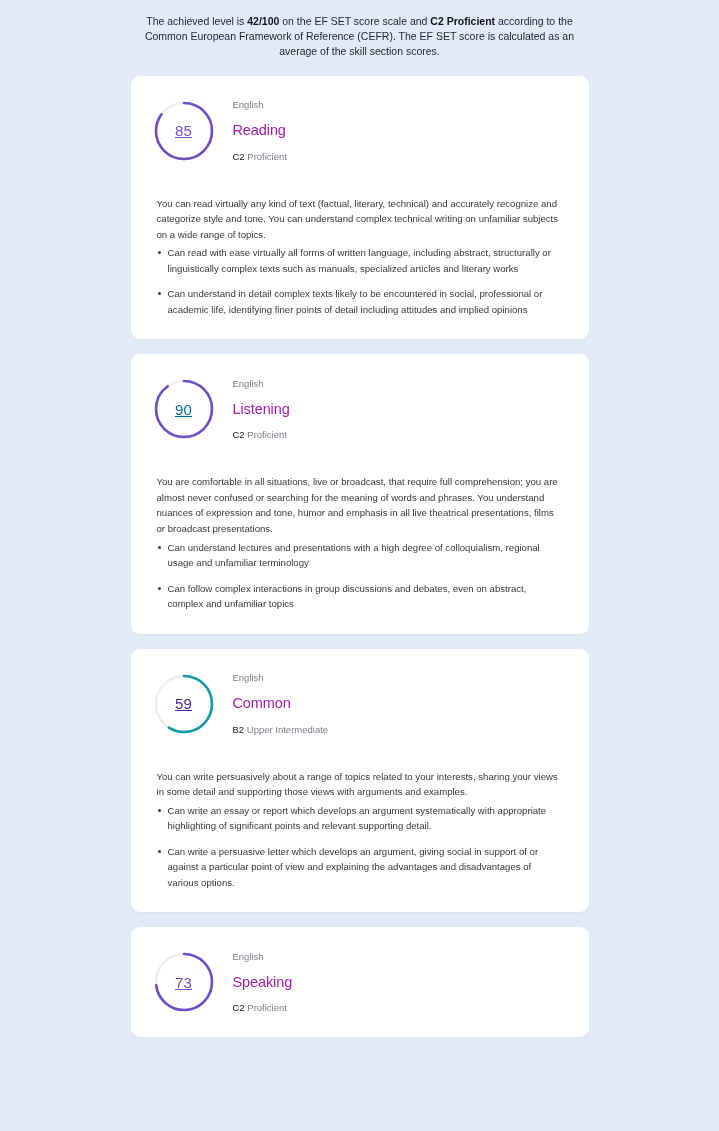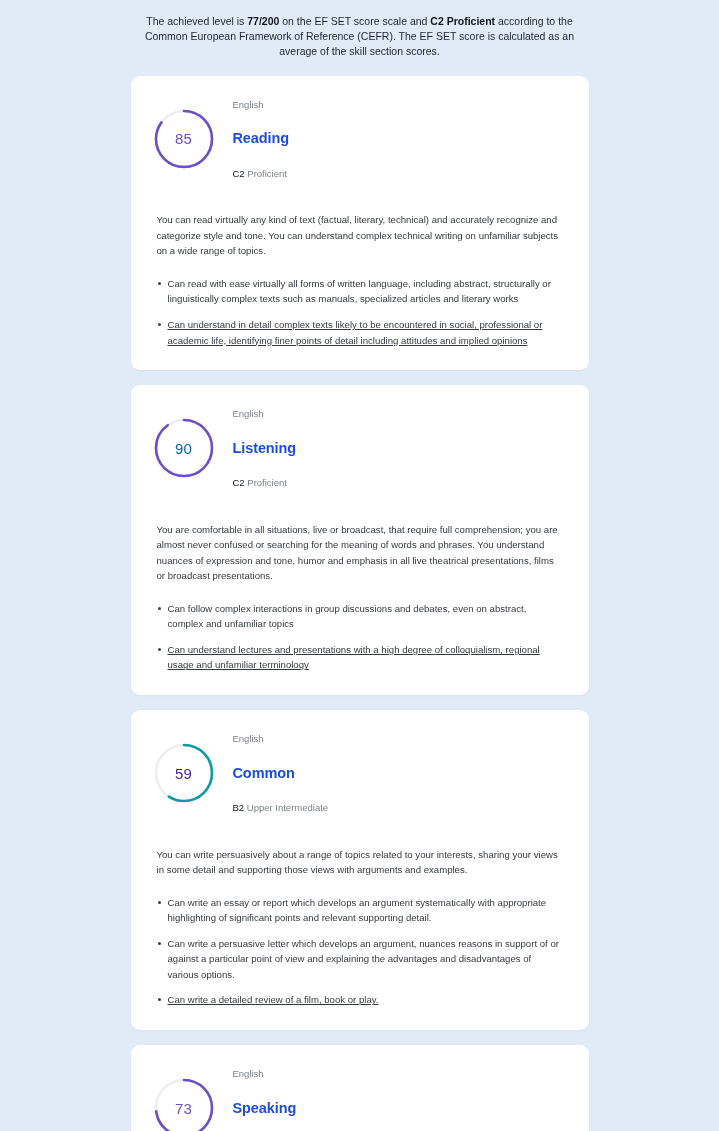--- a/index.html
+++ b/index.html
@@ -67,79 +67,80 @@
   .gauge svg { display: block; width: 66px; height: 66px; transform: rotate(-90deg); }
   .gauge .score {
     position: absolute;
     inset: 0;
     display: flex;
     align-items: center;
     justify-content: center;
     font-size: 15px;
     font-weight: 400;
     letter-spacing: .2px;
-  }
-
-  .head-text { display: flex; flex-direction: column; gap: 18px; padding-top: 1px; }
+    text-decoration: underline;
+  }
+
+  .head-text { display: flex; flex-direction: column; gap: 9px; padding-top: 1px; }
   .lang {
     font-size: 9.5px;
     color: #7b7f8a;
     line-height: 1.35;
   }
   .skill {
     font-size: 14.5px;
-    font-weight: 700;
-    color: #1d4ed8;
+    font-weight: 400;
+    color: #a21caf;
     line-height: 1.35;
     letter-spacing: -0.1px;
   }
   .cefr { font-size: 9.5px; color: #7b7f8a; line-height: 1.4; }
   .cefr .lvl { font-weight: 400; color: #12161f; }
 
   
   .summary {
     margin-top: 32px;
     font-size: 9.6px;
     line-height: 1.62;
     color: #35393f;
     padding: 0 6px 0 8px;
   }
 
   ul.cando {
-    margin-top: 17px;
+    margin-top: 3px;
     padding: 0 6px 0 8px;
     list-style: none;
   }
   ul.cando li {
     position: relative;
     padding-left: 11px;
     margin-bottom: 10px;
     font-size: 9.6px;
     line-height: 1.62;
     color: #35393f;
   }
-  ul.cando li:last-child { margin-bottom: 0; text-decoration: underline; }
+  ul.cando li:last-child { margin-bottom: 0; }
   ul.cando li::before {
     content: "";
     position: absolute;
     left: 1px;
     top: 6px;
     width: 3px;
     height: 3px;
     border-radius: 50%;
     background: #3a3f46;
   }
 </style>
 </head>
 <body>
 
 <div id="page">
 
   <p class="intro">
-    <span>The achieved level is </span><b>77/200</b><span> on the EF SET score scale and </span><b>C2 Proficient</b><span> according to the Common European Framework of Reference (CEFR). The EF SET score is calculated as an average of the skill section scores.</span>
+    <span>The achieved level is </span><b>42/100</b><span> on the EF SET score scale and </span><b>C2 Proficient</b><span> according to the Common European Framework of Reference (CEFR). The EF SET score is calculated as an average of the skill section scores.</span>
   </p>
 
   <div class="cards" id="cards">
       <div class="card">
         <div class="card-head">
           <div class="gauge">
             <svg viewBox="0 0 66 66">
               <circle cx="33" cy="33" r="28" fill="none" stroke="#eceef3" stroke-width="2.6"></circle>
               <circle cx="33" cy="33" r="28" fill="none" stroke="#6c4fc4" stroke-width="2.6" stroke-linecap="round" stroke-dasharray="149.54 26.39" stroke-dashoffset="0"></circle>
             </svg>
@@ -167,44 +168,43 @@
             <div class="score" style="color:#0369a1">90</div>
           </div>
           <div class="head-text">
             <div class="lang">English</div>
             <div class="skill">Listening</div>
             <div class="cefr"><span class="lvl">C2</span> <span>Proficient</span></div>
           </div>
         </div>
         <p class="summary">You are comfortable in all situations, live or broadcast, that require full comprehension; you are almost never confused or searching for the meaning of words and phrases. You understand nuances of expression and tone, humor and emphasis in all live theatrical presentations, films or broadcast presentations.</p>
         <ul class="cando">
+          <li>Can understand lectures and presentations with a high degree of colloquialism, regional usage and unfamiliar terminology</li>
           <li>Can follow complex interactions in group discussions and debates, even on abstract, complex and unfamiliar topics</li>
-          <li>Can understand lectures and presentations with a high degree of colloquialism, regional usage and unfamiliar terminology</li>
         </ul>
       </div>
       <div class="card">
         <div class="card-head">
           <div class="gauge">
             <svg viewBox="0 0 66 66">
               <circle cx="33" cy="33" r="28" fill="none" stroke="#eceef3" stroke-width="2.6"></circle>
               <circle cx="33" cy="33" r="28" fill="none" stroke="#0f9aa5" stroke-width="2.6" stroke-linecap="round" stroke-dasharray="103.80 72.13" stroke-dashoffset="0"></circle>
             </svg>
             <div class="score" style="color:#4c1d95">59</div>
           </div>
           <div class="head-text">
             <div class="lang">English</div>
             <div class="skill">Common</div>
             <div class="cefr"><span class="lvl">B2</span> <span>Upper Intermediate</span></div>
           </div>
         </div>
         <p class="summary">You can write persuasively about a range of topics related to your interests, sharing your views in some detail and supporting those views with arguments and examples.</p>
         <ul class="cando">
           <li>Can write an essay or report which develops an argument systematically with appropriate highlighting of significant points and relevant supporting detail.</li>
-          <li>Can write a persuasive letter which develops an argument, nuances reasons in support of or against a particular point of view and explaining the advantages and disadvantages of various options.</li>
-          <li>Can write a detailed review of a film, book or play.</li>
+          <li>Can write a persuasive letter which develops an argument, giving social in support of or against a particular point of view and explaining the advantages and disadvantages of various options.</li>
         </ul>
       </div>
       <div class="card">
         <div class="card-head">
           <div class="gauge">
             <svg viewBox="0 0 66 66">
               <circle cx="33" cy="33" r="28" fill="none" stroke="#eceef3" stroke-width="2.6"></circle>
               <circle cx="33" cy="33" r="28" fill="none" stroke="#6c4fc4" stroke-width="2.6" stroke-linecap="round" stroke-dasharray="128.43 47.50" stroke-dashoffset="0"></circle>
             </svg>
             <div class="score" style="color:#6c4fc4">73</div>

